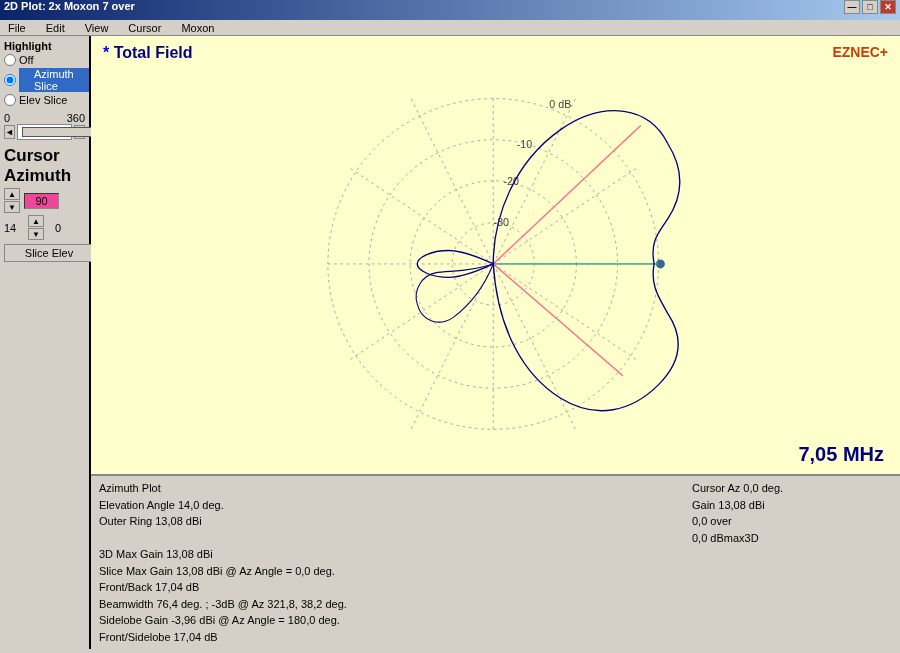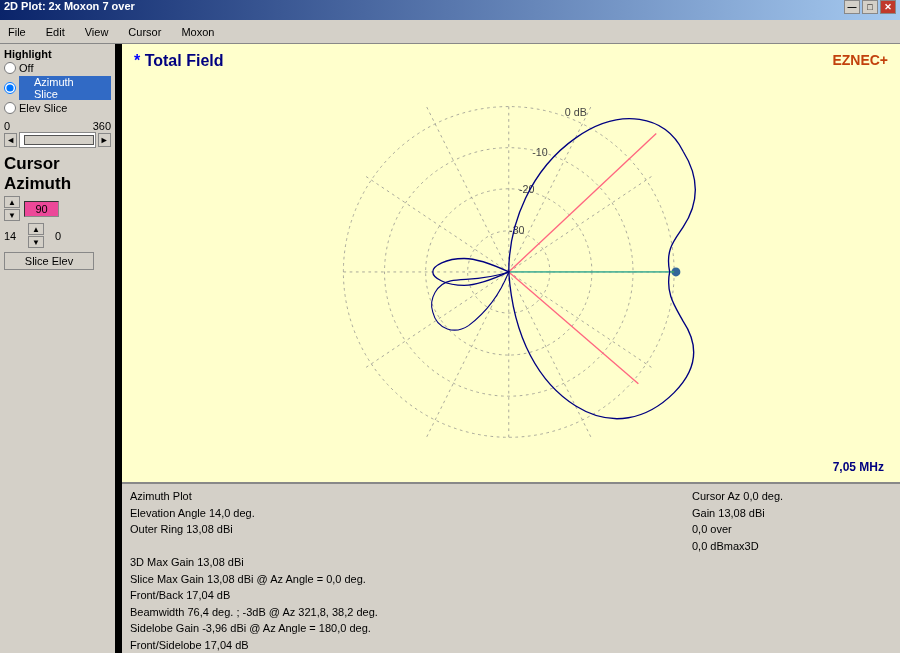--- a/index.html
+++ b/index.html
@@ -21,40 +21,40 @@
       width: 16px; height: 14px;
       background: #d4d0c8;
       border: 1px solid #888;
       display: flex; align-items: center; justify-content: center;
       font-size: 9px; cursor: pointer; color: #000;
     }
 
     
     .menu-bar {
       background: #d4d0c8;
-      height: 24px;
+      height: 16px;
       display: flex;
       align-items: center;
       padding: 0 2px;
       border-bottom: 1px solid #888;
       gap: 8px;
     }
     .menu-item { padding: 2px 6px; font-size: 11px; cursor: pointer; }
 
     
     .main-content {
       display: flex;
       height: calc(653px - 20px - 20px);
     }
 
     
     .left-panel {
-      width: 122px;
-      background: #d4d0c8;
-      border-right: 7px solid #000000;
+      width: 91px;
+      background: #d4d0c8;
+      border-right: 2px solid #000000;
       padding: 4px;
       flex-shrink: 0;
     }
     .panel-group-title { font-weight: bold; margin-bottom: 2px; font-size: 11px; }
     .radio-row { display: flex; align-items: center; gap: 3px; margin: 2px 0; font-size: 11px; }
     .radio-input { width: 12px; height: 12px; }
     .radio-label-selected {
       background: #316ac5;
       color: white;
       padding: 0 15px;
@@ -139,21 +139,21 @@
       position: absolute;
       top: 8px; right: 12px;
       font-size: 14px;
       font-weight: bold;
       color: #c2410c;
     }
 
     .plot-freq {
       position: absolute;
       bottom: 8px; right: 16px;
-      font-size: 12px;
+      font-size: 20px;
       font-weight: bold;
       color: #000080;
     }
 
     
     .status-bar {
       background: #d4d0c8;
       border-top: 2px solid #888;
       padding: 4px 8px;
       display: flex;

